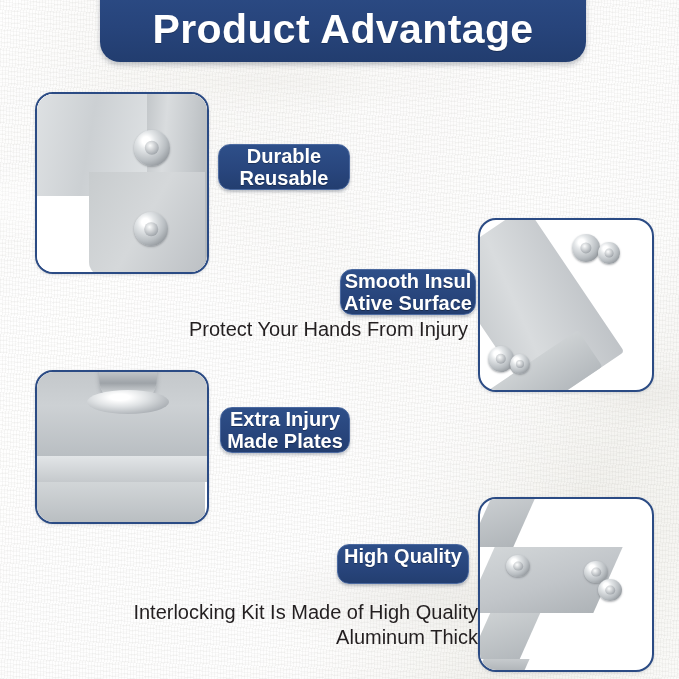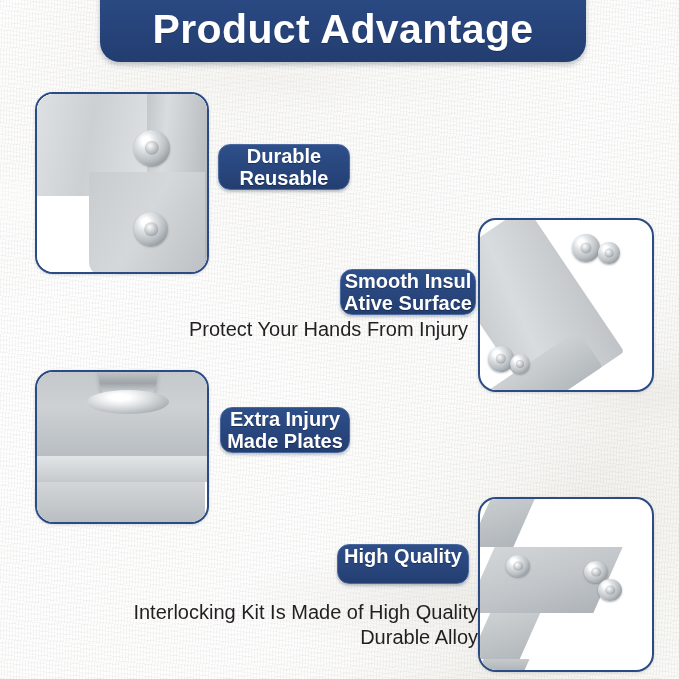--- a/index.html
+++ b/index.html
@@ -205,16 +205,16 @@
       <div class="screw" id="p4-s2"></div>
       <div class="screw" id="p4-s3"></div>
     </div>
   </div>
 
   <div class="badge" id="badge4">
     <span>High Quality</span>
   </div>
   <div class="caption" id="cap4">
     <span class="l1">Interlocking Kit Is Made of High Quality</span>
-    <span class="l2">Durable Alloy</span>
+    <span class="l2">Aluminum Thick</span>
   </div>
 
 </div>
 
 </body></html>

